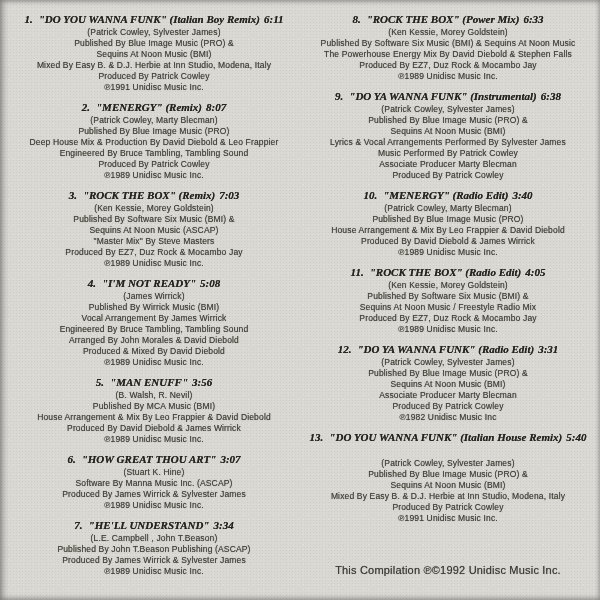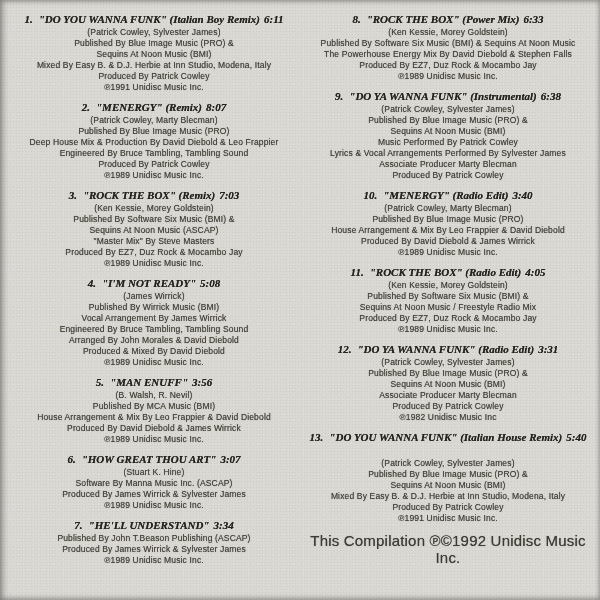--- a/index.html
+++ b/index.html
@@ -52,25 +52,25 @@
   .tdur{margin-left:4px;}
   .credit-line{
     font-size:8.5px;
     line-height:11px;
     color:#434139;
     text-shadow:0 0 .7px rgba(67,65,57,.7);
     letter-spacing:.15px;
   }
   .credits-gap{margin-top:14px;}
   .footer-note{
-    font-size:15px;
+    font-size:11px;
     color:#3c3a33;
     text-shadow:0 0 .7px rgba(60,58,51,.7);
     text-align:center;
-    margin-top:0;
+    margin-top:32px;
     letter-spacing:.2px;
   }
 </style>
 </head>
 <body>
 
 <div class="page">
   <div class="col col-left" id="col-left">
       <div class="track">
         <div class="title-line"><span class="tnum">1.</span><span class="ttitle">"DO YOU WANNA FUNK" (Italian Boy Remix)</span><span class="tdur">6:11</span></div>
@@ -132,20 +132,21 @@
         <div>
           <div class="credit-line">(Stuart K. Hine)</div>
           <div class="credit-line">Software By Manna Music Inc. (ASCAP)</div>
           <div class="credit-line">Produced By James Wirrick &amp; Sylvester James</div>
           <div class="credit-line">℗1989 Unidisc Music Inc.</div>
         </div>
       </div>
       <div class="track">
         <div class="title-line"><span class="tnum">7.</span><span class="ttitle">"HE'LL UNDERSTAND"</span><span class="tdur">3:34</span></div>
         <div>
+          <div class="credit-line">(L.E. Campbell , John T.Beason)</div>
           <div class="credit-line">Published By John T.Beason Publishing (ASCAP)</div>
           <div class="credit-line">Produced By James Wirrick &amp; Sylvester James</div>
           <div class="credit-line">℗1989 Unidisc Music Inc.</div>
         </div>
       </div>
     </div>
   <div class="col col-right" id="col-right">
   <div class="track">
         <div class="title-line"><span class="tnum">8.</span><span class="ttitle">"ROCK THE BOX" (Power Mix)</span><span class="tdur">6:33</span></div>
         <div>
@@ -155,22 +156,22 @@
           <div class="credit-line">Produced By EZ7, Duz Rock &amp; Mocambo Jay</div>
           <div class="credit-line">℗1989 Unidisc Music Inc.</div>
         </div>
       </div>
       <div class="track">
         <div class="title-line"><span class="tnum">9.</span><span class="ttitle">"DO YA WANNA FUNK" (Instrumental)</span><span class="tdur">6:38</span></div>
         <div>
           <div class="credit-line">(Patrick Cowley, Sylvester James)</div>
           <div class="credit-line">Published By Blue Image Music (PRO) &amp;</div>
           <div class="credit-line">Sequins At Noon Music (BMI)</div>
+          <div class="credit-line">Lyrics &amp; Vocal Arrangements Performed By Sylvester James</div>
           <div class="credit-line">Music Performed By Patrick Cowley</div>
-          <div class="credit-line">Lyrics &amp; Vocal Arrangements Performed By Sylvester James</div>
           <div class="credit-line">Associate Producer Marty Blecman</div>
           <div class="credit-line">Produced By Patrick Cowley</div>
         </div>
       </div>
       <div class="track">
         <div class="title-line"><span class="tnum">10.</span><span class="ttitle">"MENERGY" (Radio Edit)</span><span class="tdur">3:40</span></div>
         <div>
           <div class="credit-line">(Patrick Cowley, Marty Blecman)</div>
           <div class="credit-line">Published By Blue Image Music (PRO)</div>
           <div class="credit-line">House Arrangement &amp; Mix By Leo Frappier &amp; David Diebold</div>

